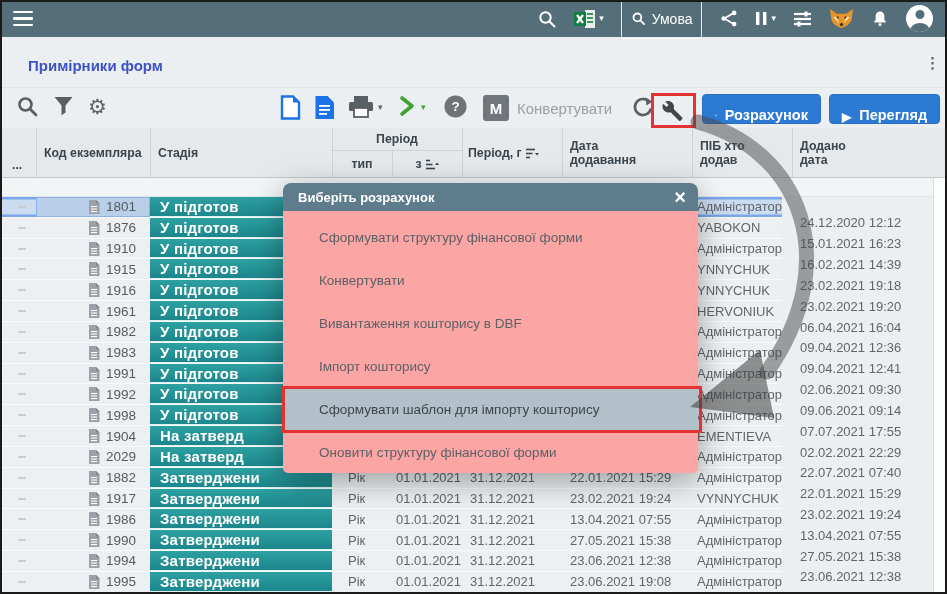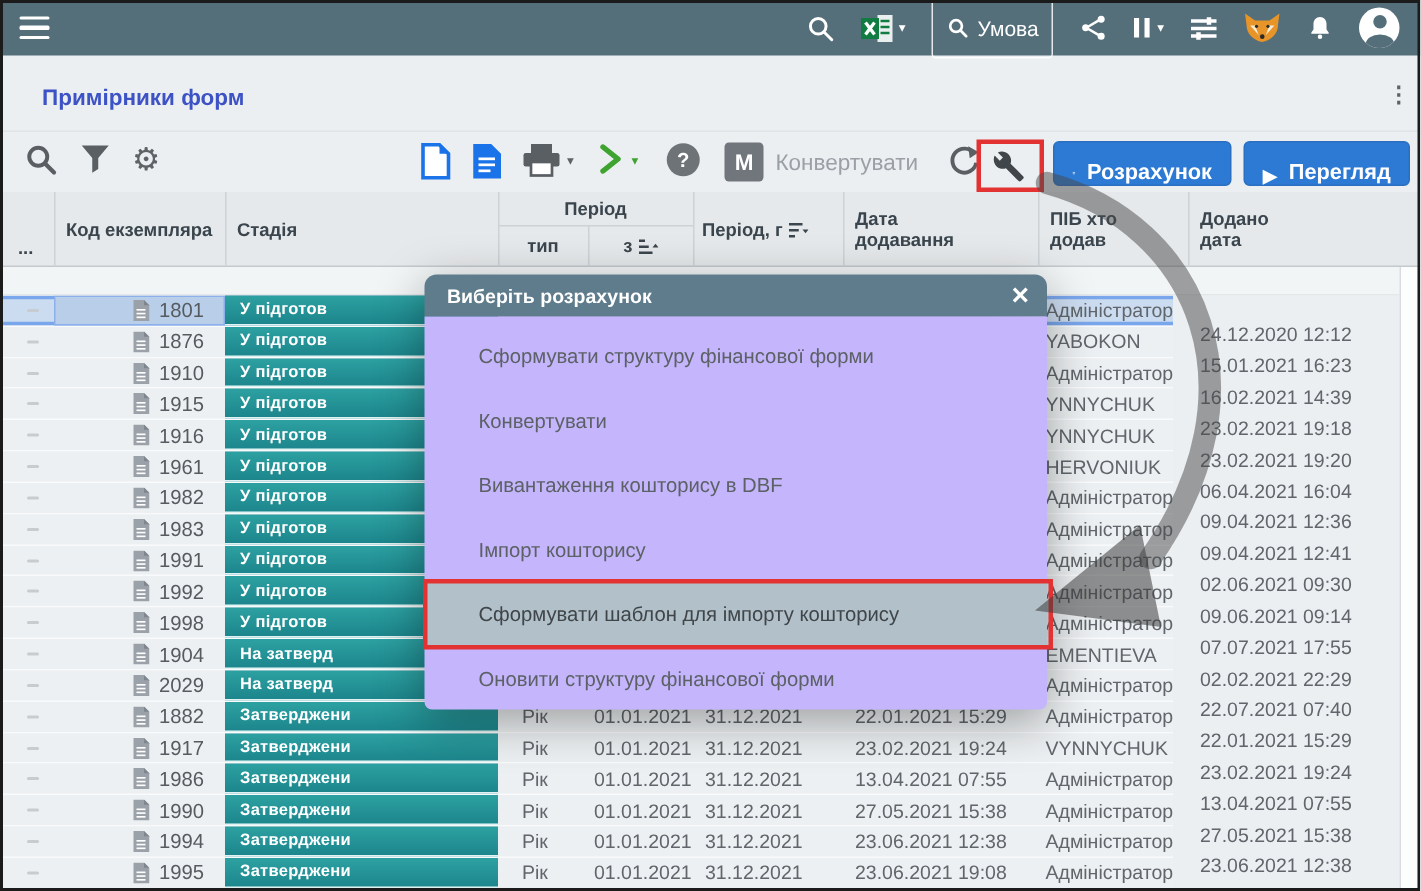--- a/index.html
+++ b/index.html
@@ -46,34 +46,34 @@
   .filter-row{position:absolute;left:0;top:178px;width:947px;height:19px;background:#f2f5f6;border-bottom:1px solid #e3e7ea;z-index:2;}
 
   .tbody{position:absolute;left:0;top:197px;width:947px;height:397px;z-index:2;}
   .trow{position:relative;width:782px;height:20.84px;background:#edf0f2;border-bottom:1px solid #f9fafb;color:#60666b;font-size:13px;}
   .trow.selected{background:#ccdcf0;box-shadow:inset 0 2.5px 0 #7aa6ec, inset 0 -2.5px 0 #7aa6ec;}
   .cell{position:absolute;top:0;height:100%;display:flex;align-items:center;white-space:nowrap;overflow:hidden;}
   .c-dots{left:8px;width:28px;justify-content:center;}
   .dash{width:8px;height:2px;background:#c6ccd0;border-radius:1px;}
   .c-code{left:36px;width:114px;justify-content:flex-end;gap:6px;padding-right:14px;font-size:13.5px;color:#565b60;}
   .trow.selected .c-code{background:#b9cfe9;box-shadow:inset 0 0 0 1px #8cb0ec;}
-  .c-stage{left:150px;width:182px;background:linear-gradient(180deg,#2da1a2 0%,#1c868c 100%);border-bottom:1px solid rgba(255,255,255,.85);color:#fff;font-size:11px;font-weight:bold;letter-spacing:.2px;padding-left:10px;}
+  .c-stage{left:150px;width:182px;background:linear-gradient(180deg,#2da1a2 0%,#1c868c 100%);border-bottom:1px solid rgba(255,255,255,.85);color:#fff;font-size:15px;font-weight:bold;letter-spacing:.2px;padding-left:10px;}
   .c-ptype{left:332px;width:60px;padding-left:16px;}
   .c-pfrom{left:392px;width:70px;padding-left:4px;}
   .c-pg{left:462px;width:100px;padding-left:8px;}
   .c-dadd{left:562px;width:130px;padding-left:8px;}
   .c-who{left:692px;width:100px;padding-left:5px;}
   .c-added{left:792px;width:141px;padding-left:8px;margin-top:16px;}
   .scrollstrip{position:absolute;left:933px;top:178px;width:12px;height:414px;background:#fcfdfd;border-left:1px solid #d8dcdf;z-index:3;}
 
   
   .popup{position:absolute;left:283px;top:183px;width:415px;height:290px;z-index:50;filter:drop-shadow(0 8px 16px rgba(0,0,0,.35));}
   .popup-header{height:28px;background:#5e7c8b;border-radius:8px 8px 0 0;display:flex;align-items:center;color:#fff;font-size:13px;font-weight:bold;padding:0 12px 0 15px;}
   .popup-close{margin-left:auto;color:#fff;font-size:20px;font-weight:bold;line-height:1;cursor:pointer;}
-  .popup-body{height:262px;background:#c4b5fd;border-radius:0 0 5px 5px;padding-top:5px;}
+  .popup-body{height:262px;background:#fca5a5;border-radius:0 0 5px 5px;padding-top:5px;}
   .mitem{position:relative;height:43px;display:flex;align-items:center;padding-left:36px;font-size:13.5px;color:#5c6165;cursor:pointer;}
   .mitem.hl{background:#b2c0c9;color:#3f4549;}
   .mitem.hl::after{content:"";position:absolute;left:-1px;right:-4px;top:-2px;bottom:-2px;border:3px solid #e23232;pointer-events:none;}
 
   .arrow-svg{position:absolute;left:640px;top:100px;z-index:60;pointer-events:none;}
 </style>
 </head>
 <body>
 
 <div class="window">

